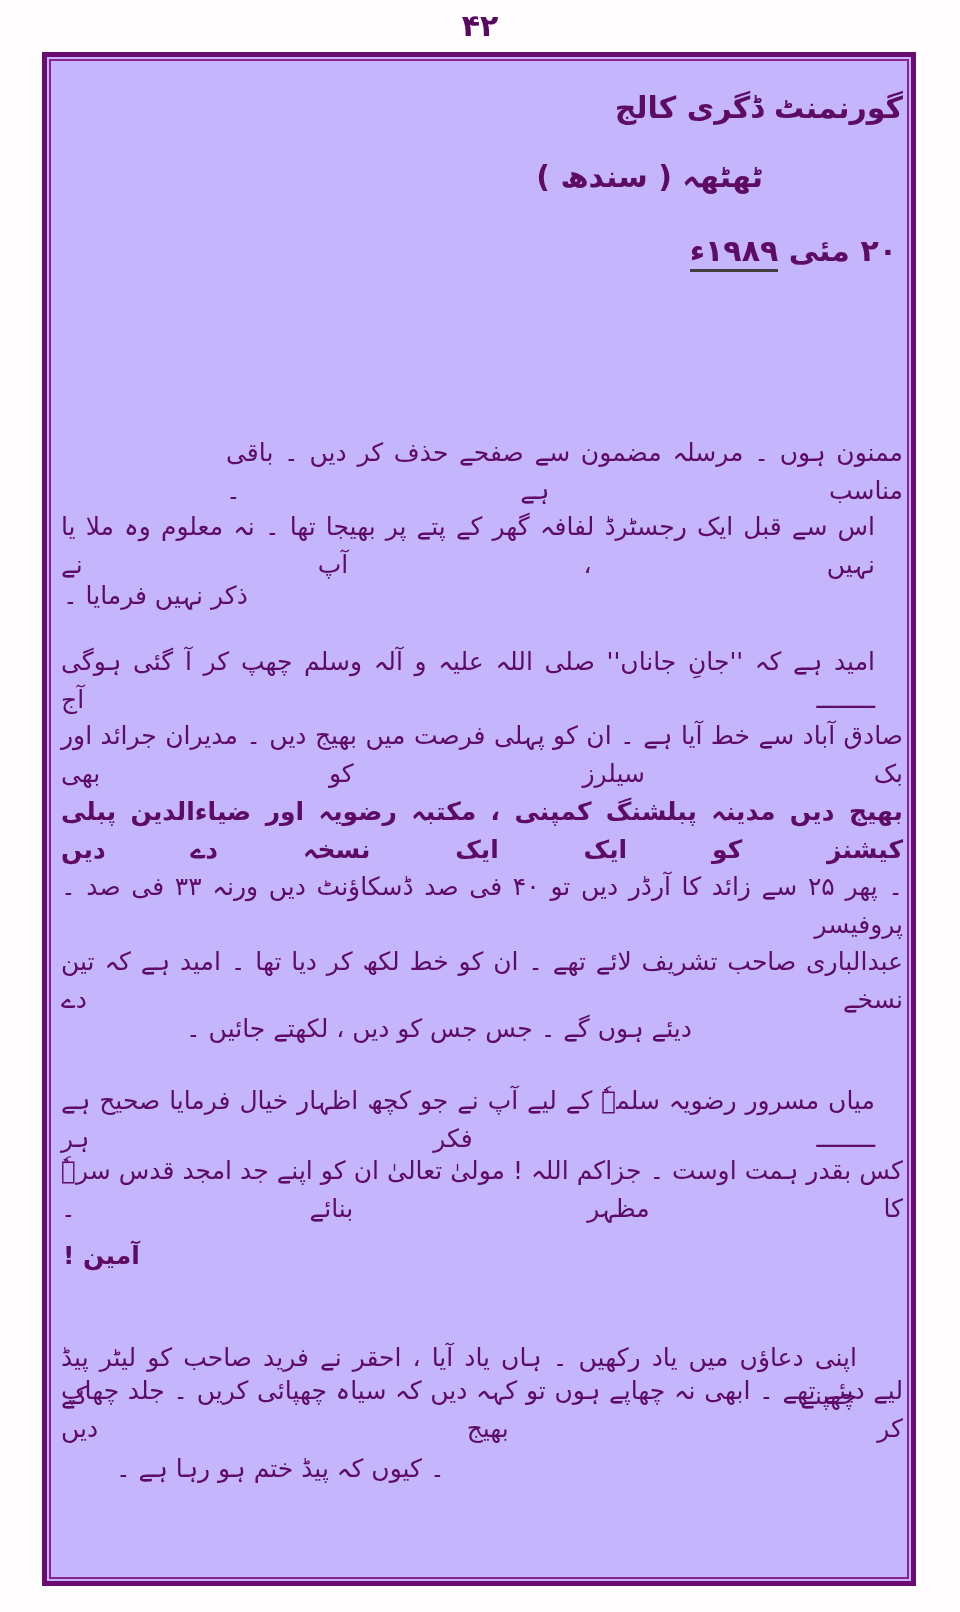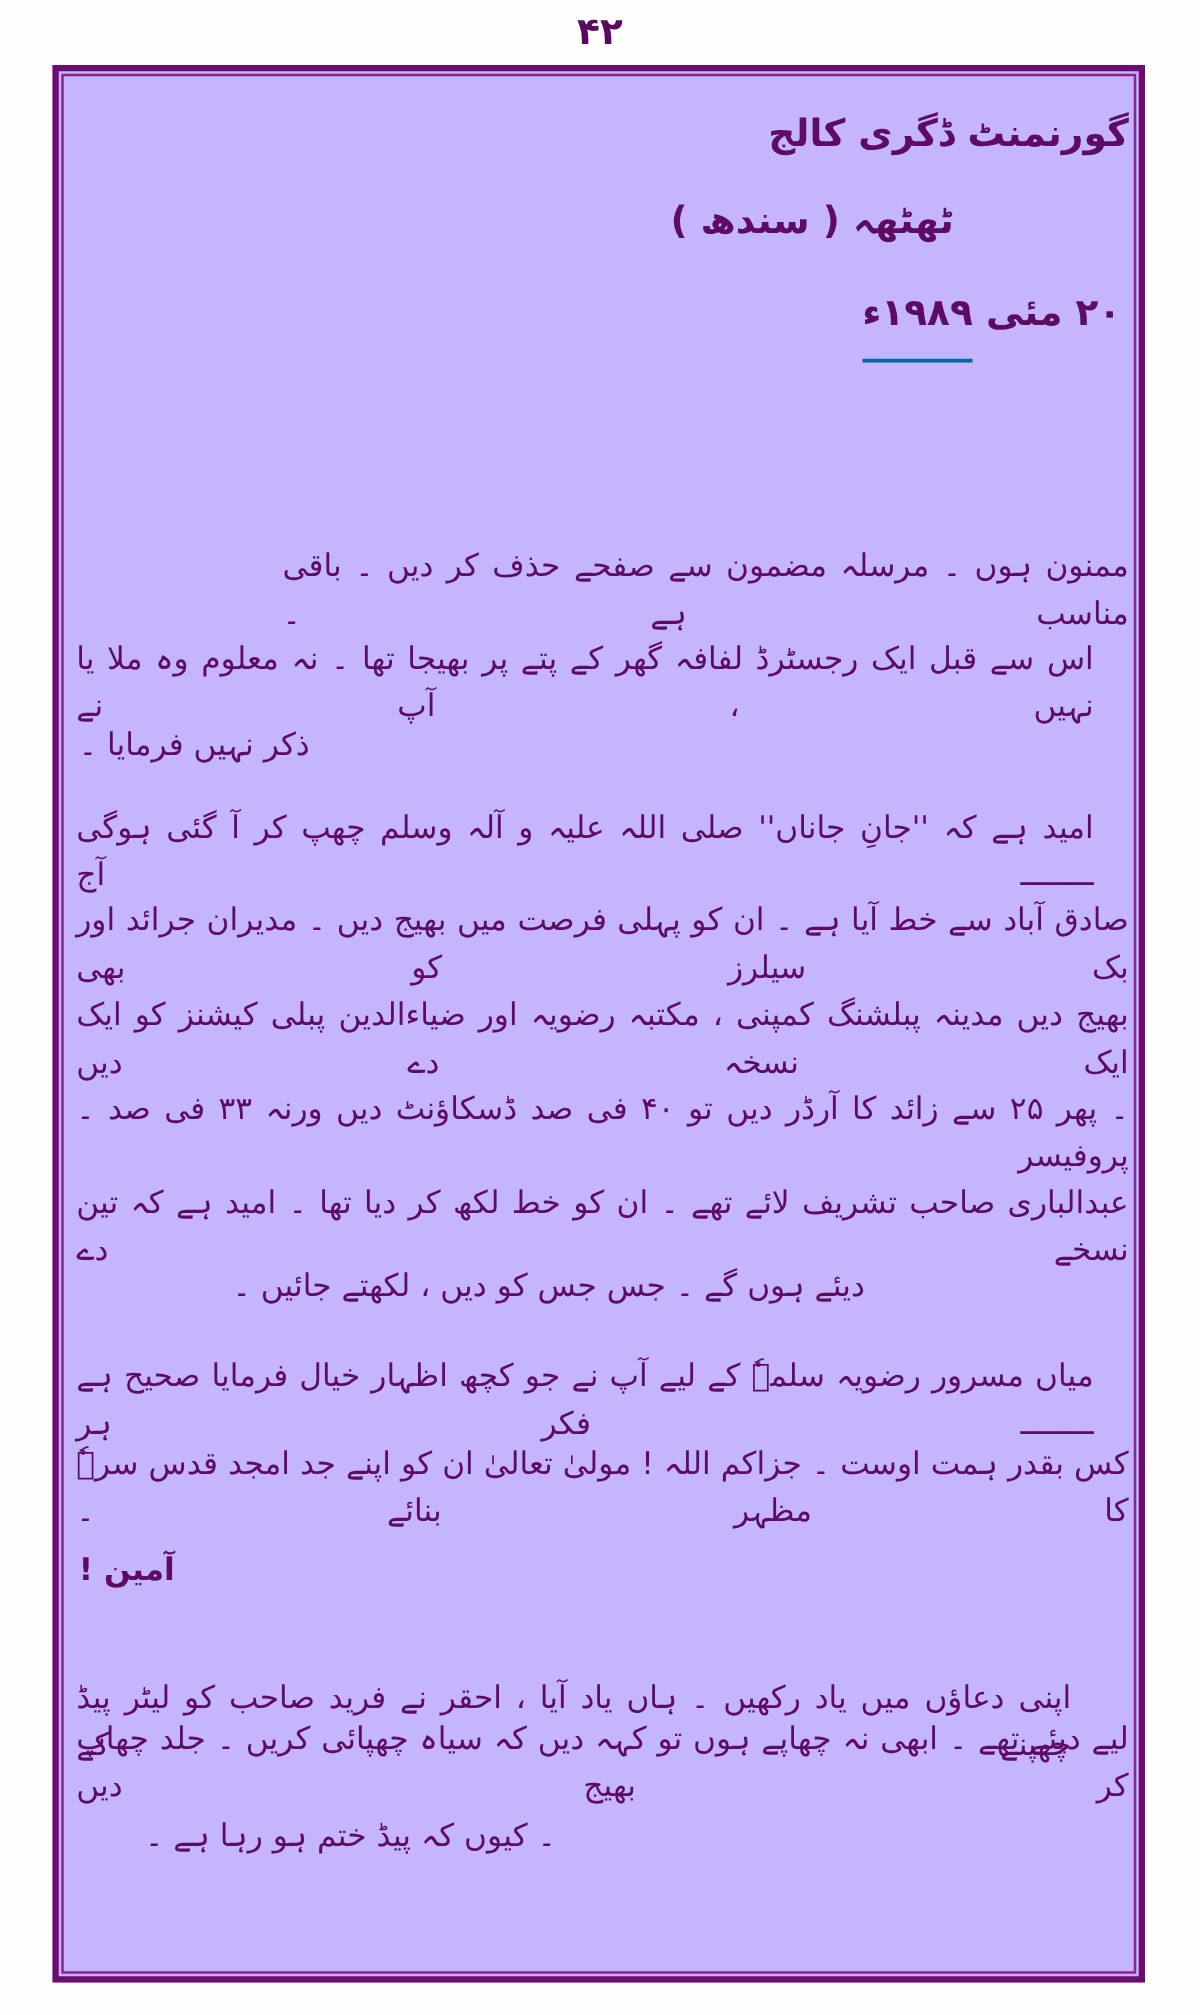--- a/index.html
+++ b/index.html
@@ -44,35 +44,35 @@
     color: #5e0b62;
     direction: rtl;
     unicode-bidi: embed;
   }
   .hdr { font-size: 30px; font-weight: bold; }
   .just {
     left: 0; right: 0;
     text-align: justify;
     text-align-last: justify;
   }
-  .year-underline { border-bottom: 3px solid #0369a1; padding-bottom: 19px; }
+  .year-underline { border-bottom: 3px solid #404040; padding-bottom: 1px; }
   
   .l-h1 { top: 24px;  right: 0; }
   .l-h2 { top: 93px;  right: 140px; }
   .l-h3 { top: 167px; right: 6px; }
   
   .l-sal { top: 243px; right: 196px; font-weight: bold; }
   
   .l-0  { top: 302px;  right: 30px;  left: 0; }
   .l-1  { top: 373px;  left: 165px;  right: 0; }
   .l-2  { top: 447px;  right: 28px;  left: 0; }
   .l-3  { top: 516px;  left: 2px;    right: 0; text-align: left; text-align-last: left; }
   .l-4  { top: 582px;  right: 28px;  left: 0; }
   .l-5  { top: 656px; }
-  .l-6  { top: 732px; }
+  .l-6  { top: 732px; font-weight: bold; }
   .l-7  { top: 807px; }
   .l-8  { top: 882px; }
   .l-9  { top: 949px;  left: 125px;  right: 0; text-align: right; text-align-last: left; }
   .l-10 { top: 1021px; right: 28px;  left: 0; }
   .l-11 { top: 1091px; }
   .l-12 { top: 1176px; left: 2px;    right: 0; text-align: left; text-align-last: left; font-weight: bold; }
   .l-13 { top: 1278px; right: 46px;  left: 0; }
   .l-14 { top: 1311px; }
   .l-15 { top: 1389px; left: 55px;   right: 0; text-align: left; text-align-last: left; }
 </style>

